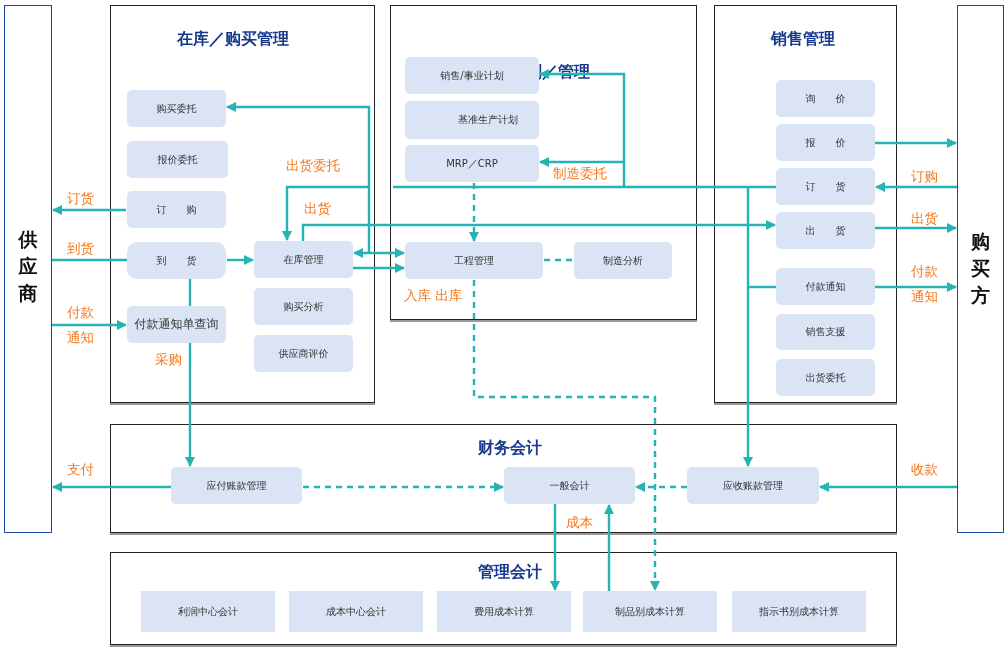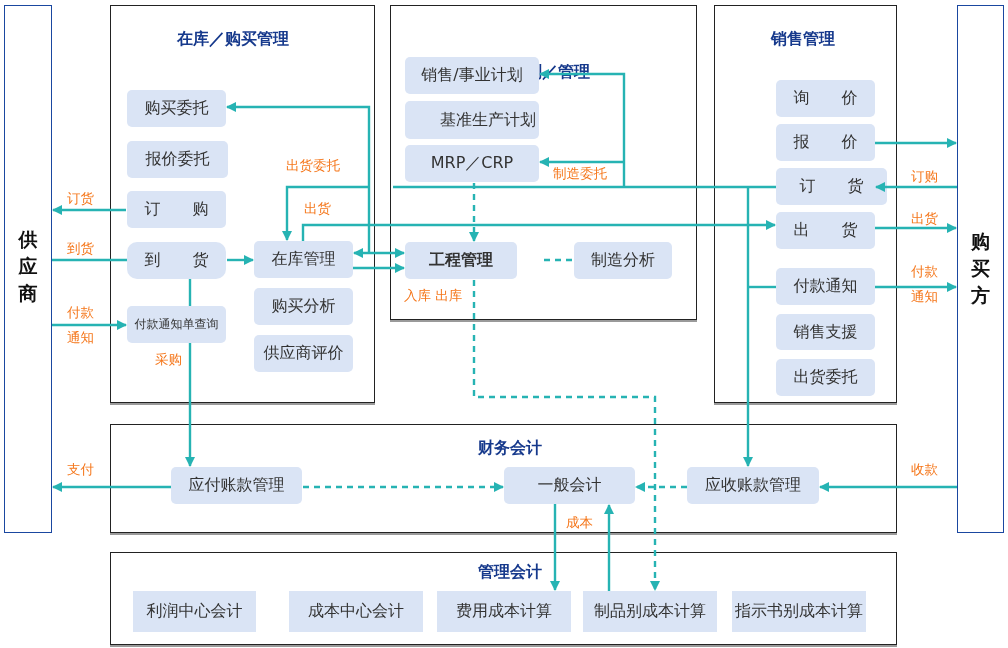--- a/index.html
+++ b/index.html
@@ -6,21 +6,21 @@
   body { width:1008px; height:648px; position:relative; overflow:hidden;
          font-family:"DejaVu Sans","Liberation Sans",sans-serif; }
   .panel-side { position:absolute; border:1.5px solid #1a47a0; box-sizing:border-box; background:#fff; }
   .side-title { position:absolute; left:0; right:0; text-align:center; font-weight:bold;
                 font-size:19px; color:#111; line-height:27px; }
   .group { position:absolute; border:1.3px solid #222; box-sizing:border-box; background:#fff;
            box-shadow:0 2px 0 #9a9a9a; }
   .gtitle { position:absolute; font-weight:bold; font-size:16px; color:#16398c; white-space:nowrap;
             transform:translateX(-50%); }
   .node { position:absolute; background:#dae4f5; border-radius:5px; color:#333;
-          font-size:16px; display:flex; align-items:center; justify-content:center;
+          font-size:10px; display:flex; align-items:center; justify-content:center;
           white-space:pre; box-sizing:border-box; }
   .node.sq { border-radius:0; }
   .lbl { position:absolute; color:#f5761a; font-size:13.5px; white-space:nowrap; }
   svg#links { position:absolute; left:0; top:0; width:1008px; height:648px; pointer-events:none; }
   svg#links line, svg#links polyline { stroke:#26b3b3; stroke-width:2.4; fill:none; }
   svg#links .dash { stroke-dasharray:6 5; }
 </style>
 </head>
 <body>
 
@@ -52,36 +52,36 @@
 <div class="node" style="left:127px;top:191px;width:99px;height:37px;">订　　购</div>
 <div class="node" style="left:127px;top:242px;width:99px;height:37px;border-radius:10px;">到　　货</div>
 <div class="node" style="left:127px;top:306px;width:99px;height:37px;font-size:12px;">付款通知单查询</div>
 <div class="node" style="left:254px;top:241px;width:99px;height:37px;">在库管理</div>
 <div class="node" style="left:254px;top:288px;width:99px;height:37px;">购买分析</div>
 <div class="node" style="left:254px;top:335px;width:99px;height:37px;">供应商评价</div>
 
 <div class="node" style="left:405px;top:57px;width:134px;height:37px;">销售/事业计划</div>
 <div class="node" style="left:405px;top:101px;width:134px;height:38px;padding-left:32px;">基准生产计划</div>
 <div class="node" style="left:405px;top:145px;width:134px;height:37px;">MRP／CRP</div>
-<div class="node" style="left:405px;top:242px;width:112px;height:37px;font-weight:bold;">工程管理</div>
+<div class="node" style="left:405px;top:242px;width:138px;height:37px;">工程管理</div>
 <div class="node" style="left:574px;top:242px;width:98px;height:37px;">制造分析</div>
 
 <div class="node" style="left:776px;top:80px;width:99px;height:37px;">询　　价</div>
 <div class="node" style="left:776px;top:124px;width:99px;height:37px;">报　　价</div>
-<div class="node" style="left:776px;top:168px;width:111px;height:37px;">订　　货</div>
+<div class="node" style="left:776px;top:168px;width:99px;height:37px;">订　　货</div>
 <div class="node" style="left:776px;top:212px;width:99px;height:37px;">出　　货</div>
 <div class="node" style="left:776px;top:268px;width:99px;height:37px;">付款通知</div>
 <div class="node" style="left:776px;top:314px;width:99px;height:36px;">销售支援</div>
 <div class="node" style="left:776px;top:359px;width:99px;height:37px;">出货委托</div>
 
 <div class="node" style="left:171px;top:467px;width:131px;height:37px;">应付账款管理</div>
 <div class="node" style="left:504px;top:467px;width:131px;height:37px;">一般会计</div>
 <div class="node" style="left:687px;top:467px;width:132px;height:37px;">应收账款管理</div>
 
-<div class="node sq" style="left:133px;top:591px;width:123px;height:41px;">利润中心会计</div>
+<div class="node sq" style="left:141px;top:591px;width:134px;height:41px;">利润中心会计</div>
 <div class="node sq" style="left:289px;top:591px;width:134px;height:41px;">成本中心会计</div>
 <div class="node sq" style="left:437px;top:591px;width:134px;height:41px;">费用成本计算</div>
 <div class="node sq" style="left:583px;top:591px;width:134px;height:41px;">制品别成本计算</div>
 <div class="node sq" style="left:732px;top:591px;width:134px;height:41px;">指示书别成本计算</div>
 
 <svg id="links" viewBox="0 0 1008 648">
   <defs>
     <marker id="ah" viewBox="0 0 10 10" refX="9" refY="5" markerWidth="4.2" markerHeight="4.2" orient="auto-start-reverse">
       <path d="M0,0 L10,5 L0,10 z" fill="#26b3b3"></path>
     </marker>

